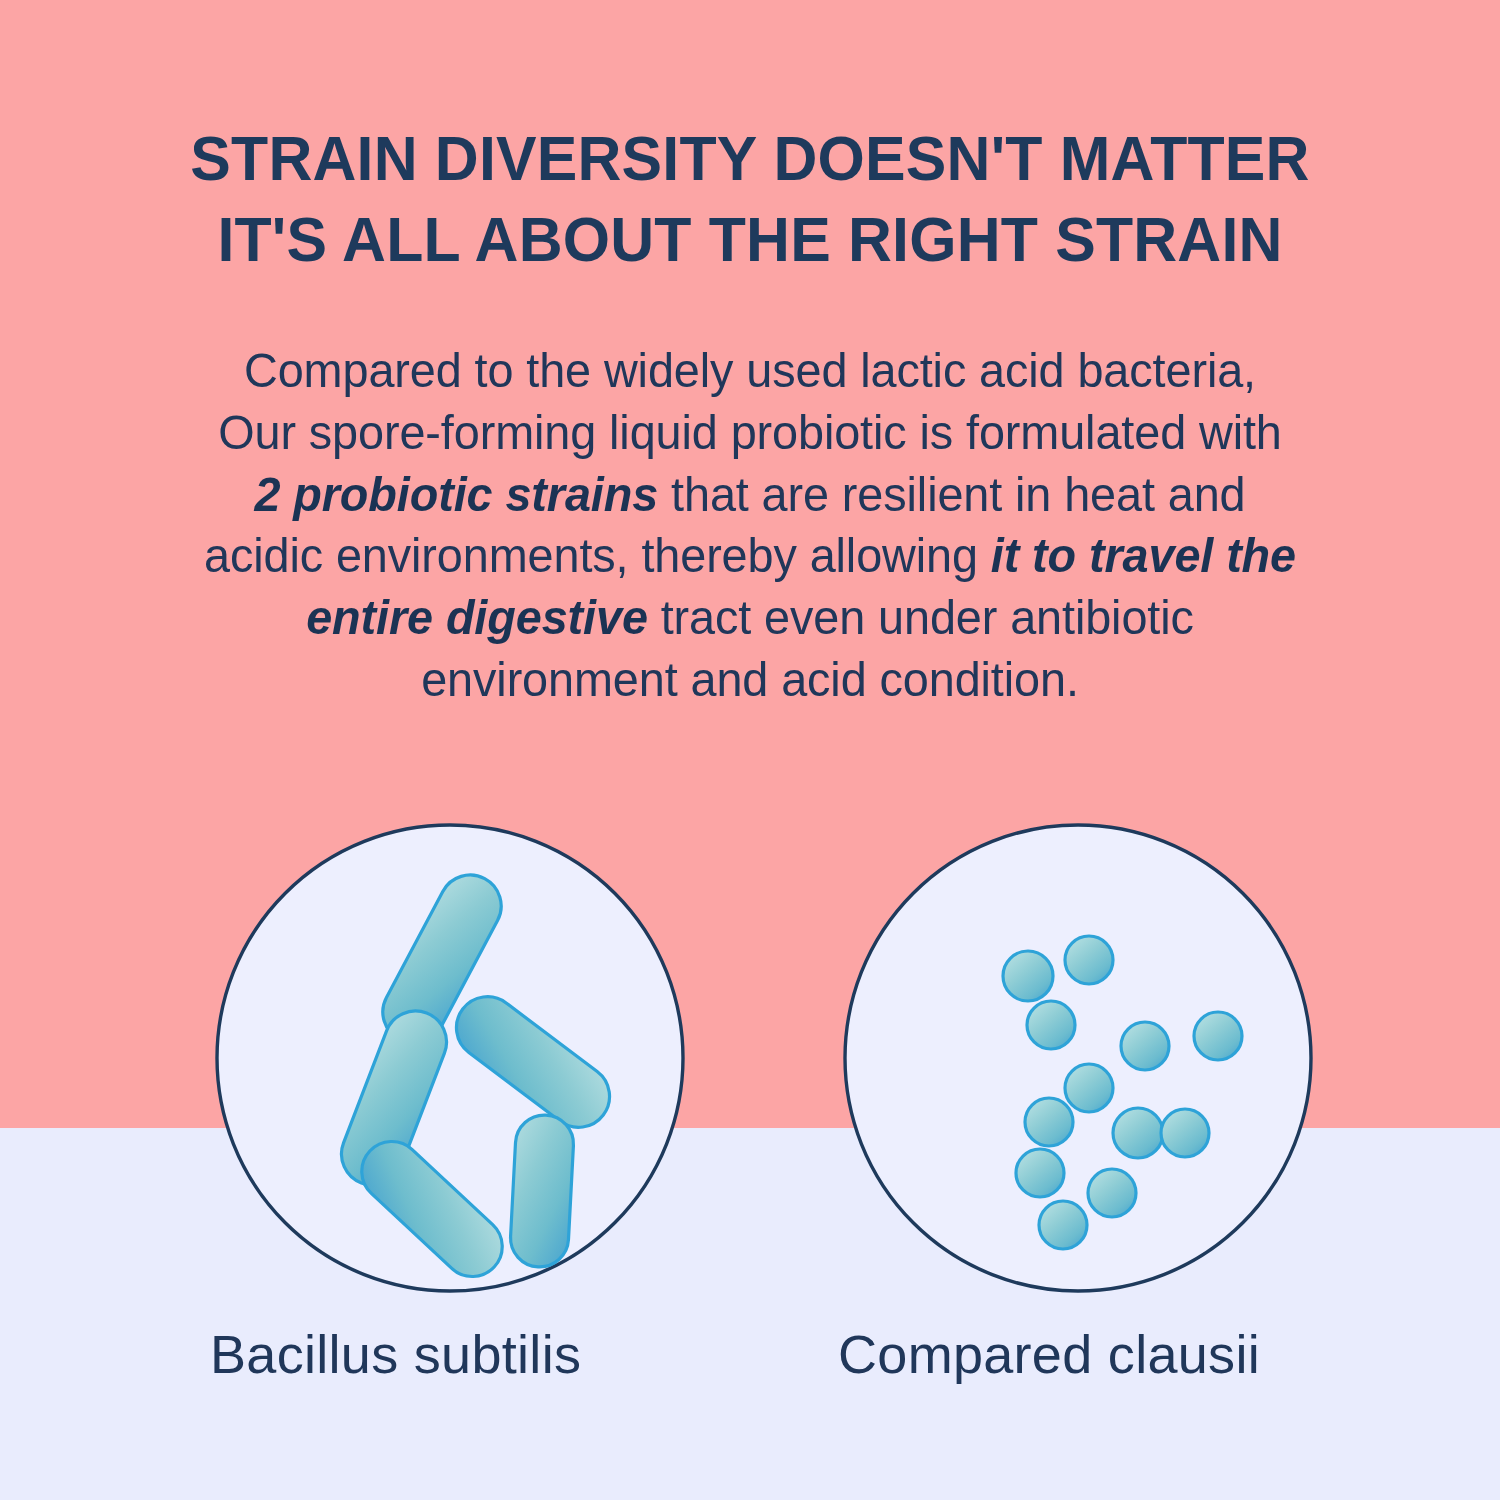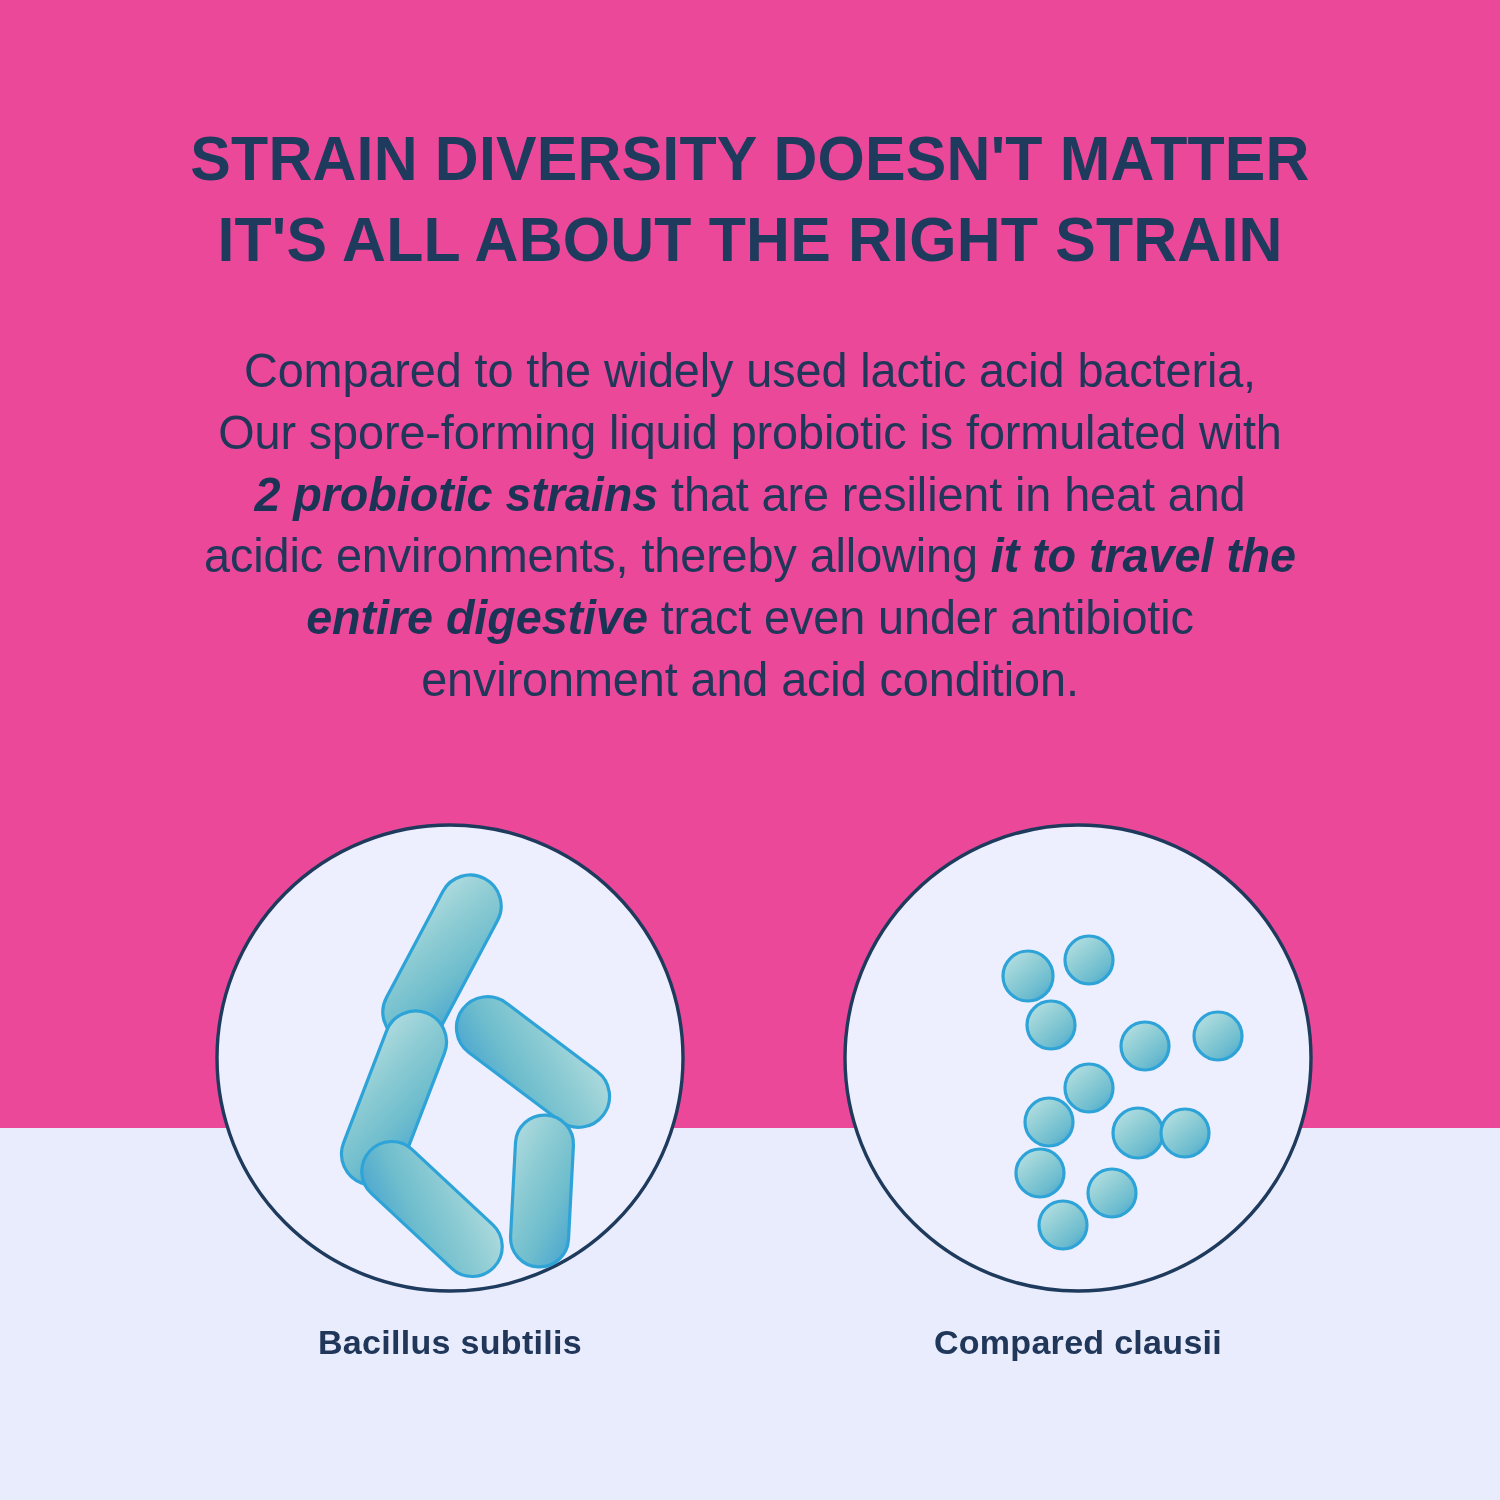--- a/index.html
+++ b/index.html
@@ -14,21 +14,21 @@
   body {
     font-family: "Liberation Sans", sans-serif;
     color: #1e3a5c;
     position: relative;
   }
 
   #infographic {
     position: relative;
     width: 1500px;
     height: 1128px;
-    background: #ec4899;
+    background: #fca5a5;
   }
 
   
   .headline {
     position: absolute;
     top: 118px;
     left: 0;
     width: 1500px;
     text-align: center;
     color: #1e3a5c;
@@ -84,24 +84,24 @@
     width: 480px;
     height: 480px;
   }
   .dishwrap svg { display: block; }
 
   .caption {
     position: absolute;
     top: 505px;
     left: 0;
     width: 480px;
-    text-align: center;
-    font-size: 34px;
+    text-align: left;
+    font-size: 54px;
     color: #20375a;
-    font-weight: 700;
+    font-weight: 400;
     letter-spacing: 0.3px;
   }
 </style>
 </head>
 <body>
 
 <div id="infographic">
 
   <h1 class="headline">
     <span class="hl-line">STRAIN DIVERSITY DOESN'T MATTER</span>

